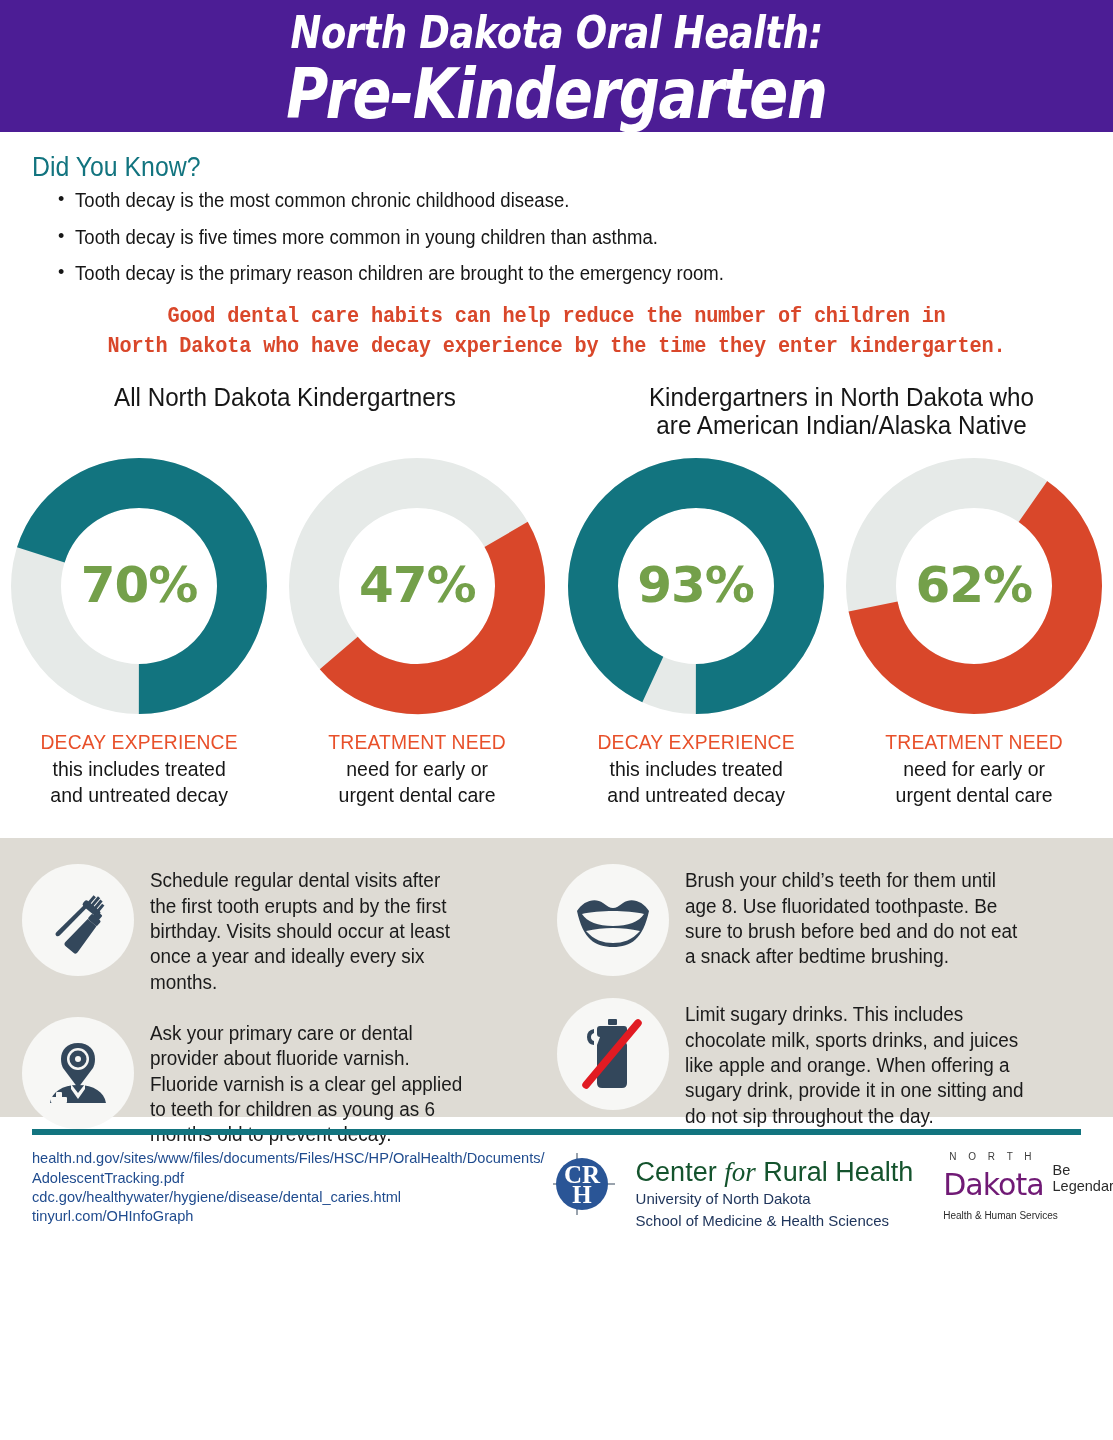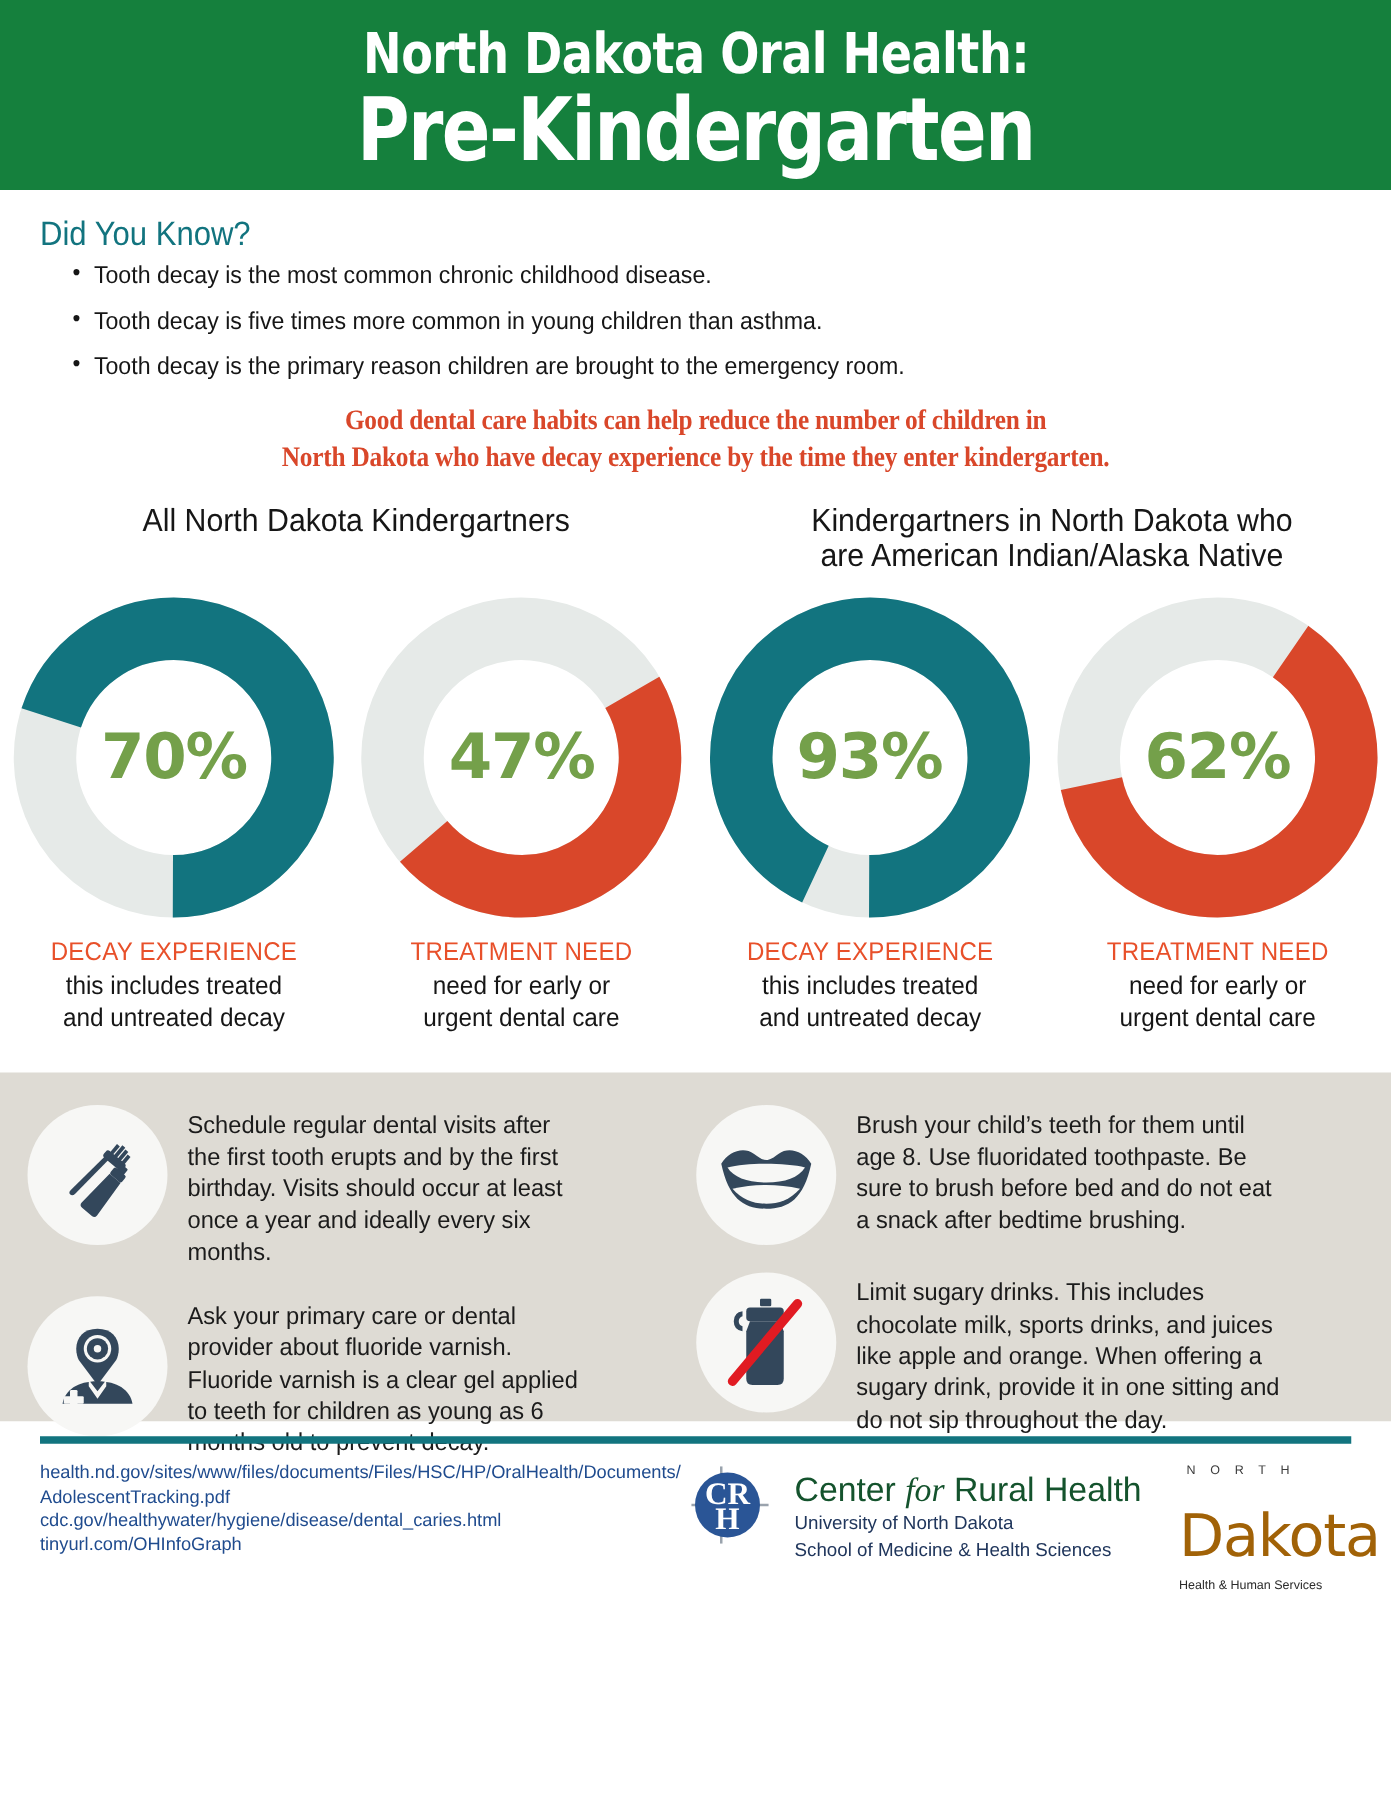--- a/index.html
+++ b/index.html
@@ -6,25 +6,26 @@
   body {
     width: 1113px; height: 1440px;
     background: #ffffff;
     font-family: "Liberation Sans", sans-serif;
     overflow: hidden;
     position: relative;
   }
 
   
   .header {
-    background: #15803d;
-    height: 152px;
+    background: #4c1d95;
+    height: 132px;
     display: flex; flex-direction: column;
     align-items: center; justify-content: center;
     padding-top: 6px;
+    font-style: italic;
   }
   .header h1 {
     color: #ffffff;
     font-family: "DejaVu Sans", sans-serif;
     font-weight: bold;
     font-size: 45px;
     letter-spacing: -0.5px;
     line-height: 1.05;
     transform: scaleX(0.82);
   }
@@ -62,21 +63,21 @@
   .dyk li:before {
     content: "\2022";
     position: absolute; left: 0; top: -2px;
     font-size: 19px;
   }
 
   
   .callout {
     text-align: center;
     color: #d9472a;
-    font-family: Liberation Serif, serif;
+    font-family: Liberation Mono, monospace;
     font-weight: bold;
     font-size: 22.5px;
     line-height: 1.35;
     margin-top: 14px;
     letter-spacing: -0.2px;
   }
   .callout span { display: block; transform: scaleX(0.9); }
 
   
   .charts { margin-top: 22px; position: relative; height: 455px; }
@@ -179,27 +180,26 @@
     margin-top: 3px;
     white-space: nowrap;
   }
   .logo-nd { margin-left: 30px; margin-top: 2px; }
   .nd-north {
     color: #3c3c3c; font-size: 10px; letter-spacing: 4.5px;
     padding-left: 6px;
   }
   .nd-row { display: flex; align-items: flex-end; gap: 9px; }
   .nd-dakota {
-    color: #a16207;
+    color: #701a75;
     font-family: "DejaVu Sans", sans-serif;
-    font-size: 47px;
+    font-size: 30px;
     font-weight: normal;
     line-height: 0.92;
     letter-spacing: -1px;
-    margin-top: 26px;
   }
   .nd-legendary { color: #2b2b2b; font-size: 14.5px; padding-bottom: 4px; }
   .nd-hhs { color: #2b2b2b; font-size: 10px; margin-top: 12px; }
 </style>
 </head>
 <body>
 
 <div class="header">
   <h1>North Dakota Oral Health:</h1>
   <h2>Pre-Kindergarten</h2>

